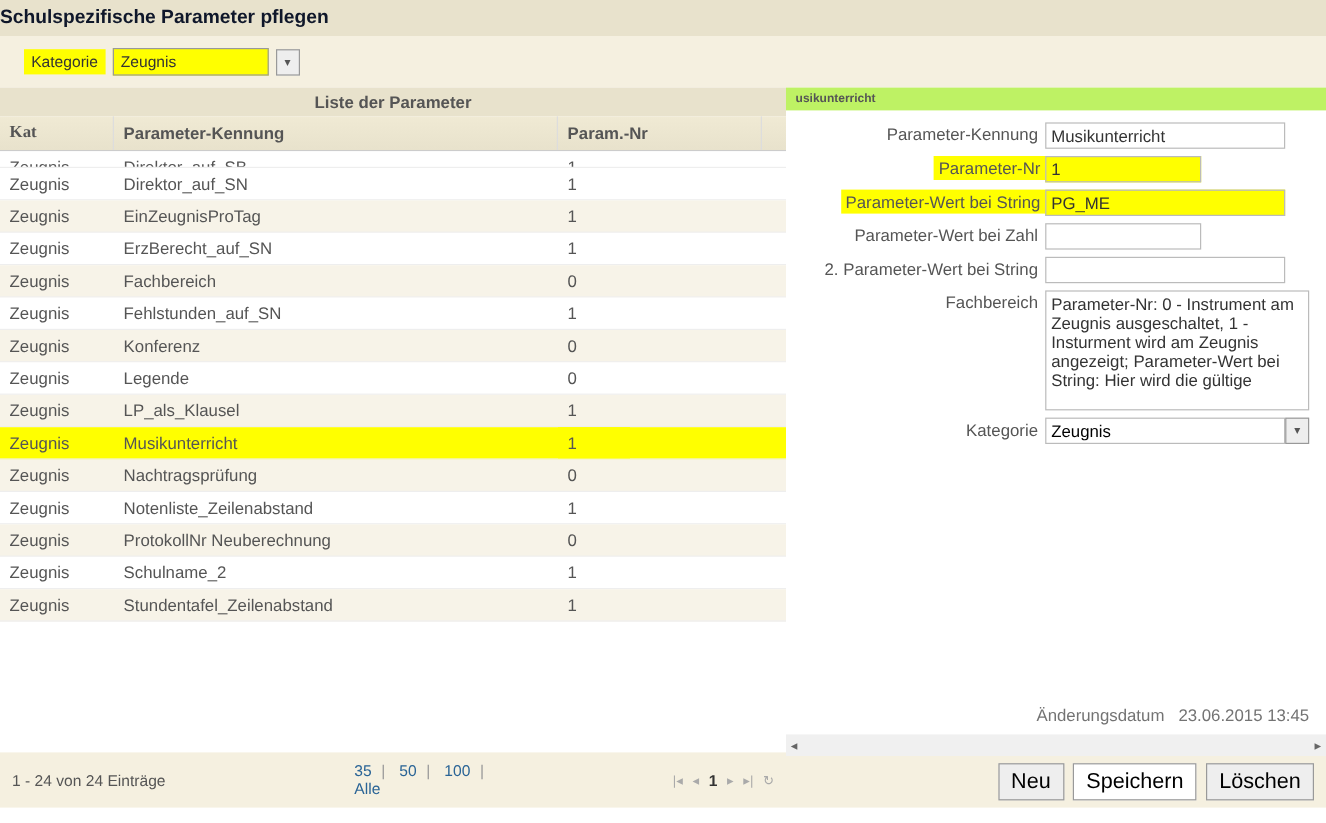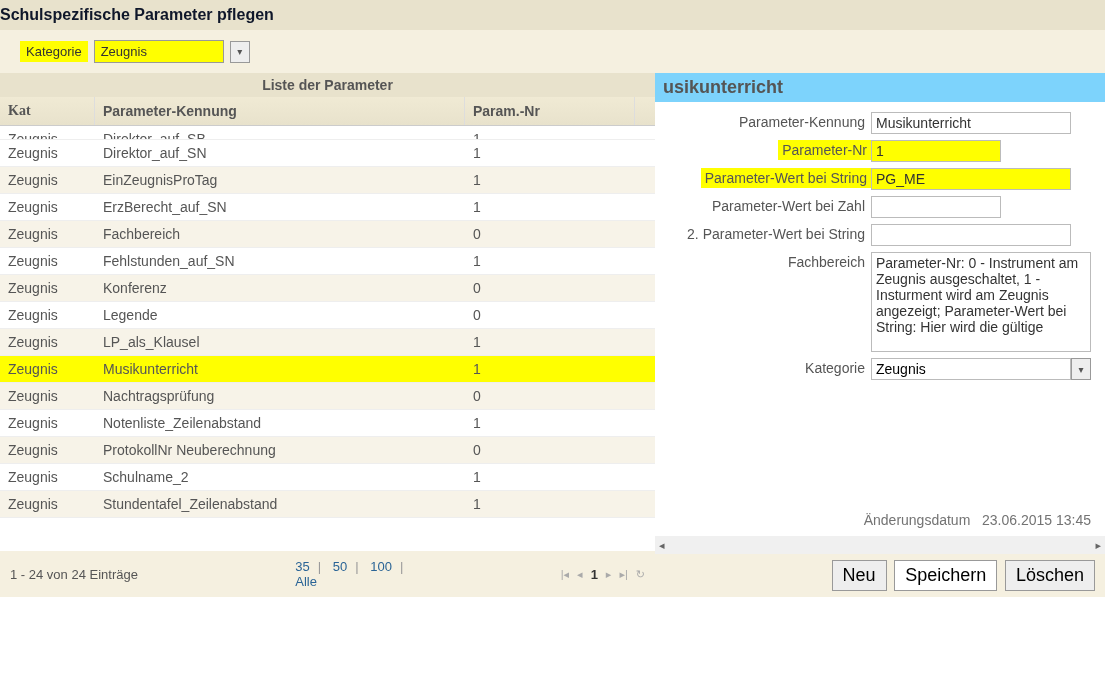--- a/index.html
+++ b/index.html
@@ -2,21 +2,21 @@
 <html><head>
 <meta charset="utf-8">
 <style>
 * { box-sizing: border-box; margin: 0; padding: 0; }
 body { font-family: Verdana, Arial, sans-serif; font-size: 13px; color: #333; background: #fff; width: 1105px; height: 686px; overflow: hidden; }
 .header { background: #e8e2cc; padding: 6px 0; text-align: left; font-weight: bold; font-size: 16px; color: #0f172a; }
 .filter-bar { background: #f5f0e0; padding: 10px 20px; display: flex; align-items: center; gap: 6px; }
 .filter-label { background: #ffff00; padding: 3px 6px; font-size: 13px; }
 .filter-select { background: #ffff00; border: 1px solid #999; padding: 3px 6px; width: 130px; font-size: 13px; }
 .dropdown-btn { background: #eee; border: 1px solid #999; width: 20px; height: 22px; display: inline-flex; align-items: center; justify-content: center; cursor: pointer; font-size: 10px; color: #555; }
-.content { display: flex; height: 524px; }
+.content { display: flex; height: 600px; }
 .left-panel { width: 660px; display: flex; flex-direction: column; }
 .panel-title { background: #e8e2cc; text-align: center; font-weight: bold; padding: 4px 0; font-size: 14px; color: #555; }
 .table-header { display: flex; background: linear-gradient(#f0ead4,#e8e2cc); border-bottom: 1px solid #ccc; }
 .th { padding: 6px 8px; font-weight: bold; color: #555; font-size: 14px; border-right: 1px solid #ddd; }
 .th-kat { width: 95px; font-family: Liberation Serif, serif; }
 .th-kennung { width: 370px; }
 .th-nr { width: 170px; }
 .table-body { overflow-y: scroll; flex: 1; position: relative; }
 .row { display: flex; border-bottom: 1px solid #eee; background: #fff; }
 .row.alt { background: #f7f3e8; }
@@ -28,21 +28,21 @@
 .td-kennung { width: 370px; }
 .td-nr { width: 155px; }
 .pager { background: #f5f0e0; padding: 8px 10px; display: flex; align-items: center; justify-content: space-between; font-size: 13px; color: #555; }
 .page-sizes { color: #2a6496; }
 .page-sizes span { cursor: pointer; padding: 0 4px; }
 .page-sizes .sep { color: #999; cursor: default; }
 .page-nav { color: #aaa; display: flex; align-items: center; gap: 8px; }
 .page-nav .current { color: #333; font-weight: bold; }
 .page-nav .nav-btn { cursor: pointer; font-size: 11px; }
 .right-panel { flex: 1; display: flex; flex-direction: column; position: relative; }
-.right-title { background: #7dd3fc; padding: 4px 8px; font-weight: bold; font-size: 18px; color: #555; }
+.right-title { background: #bef264; padding: 4px 8px; font-weight: bold; font-size: 10px; color: #555; }
 .form-area { padding: 10px 14px 10px 6px; flex: 1; overflow-y: auto; font-size: 14px; color: #555; }
 .form-row { display: flex; align-items: flex-start; margin-bottom: 6px; }
 .form-label { width: 210px; text-align: right; padding-right: 6px; padding-top: 2px; font-size: 14px; }
 .form-label.hl { background: #ffff00; display: inline-block; width: auto; margin-left: auto; padding: 2px 4px; }
 .label-wrap { width: 210px; text-align: right; }
 .form-input { border: 1px solid #bbb; padding: 2px 4px; font-size: 14px; background: #fff; color: #333; }
 .form-input.hl { background: #ffff00; }
 .w-long { width: 200px; }
 .w-short { width: 130px; }
 .textarea { width: 220px; height: 100px; resize: none; overflow-y: scroll; font-family: inherit; }

